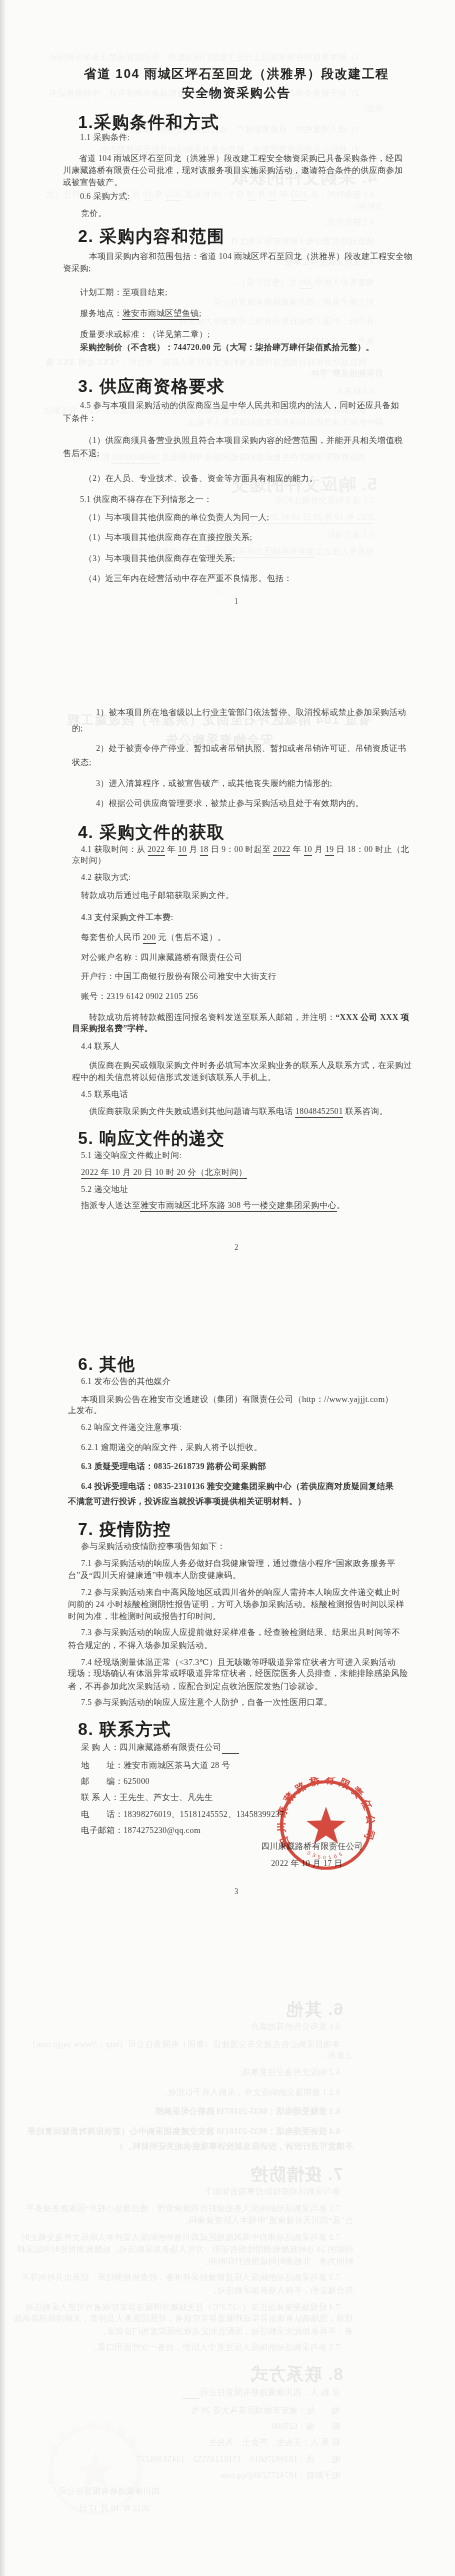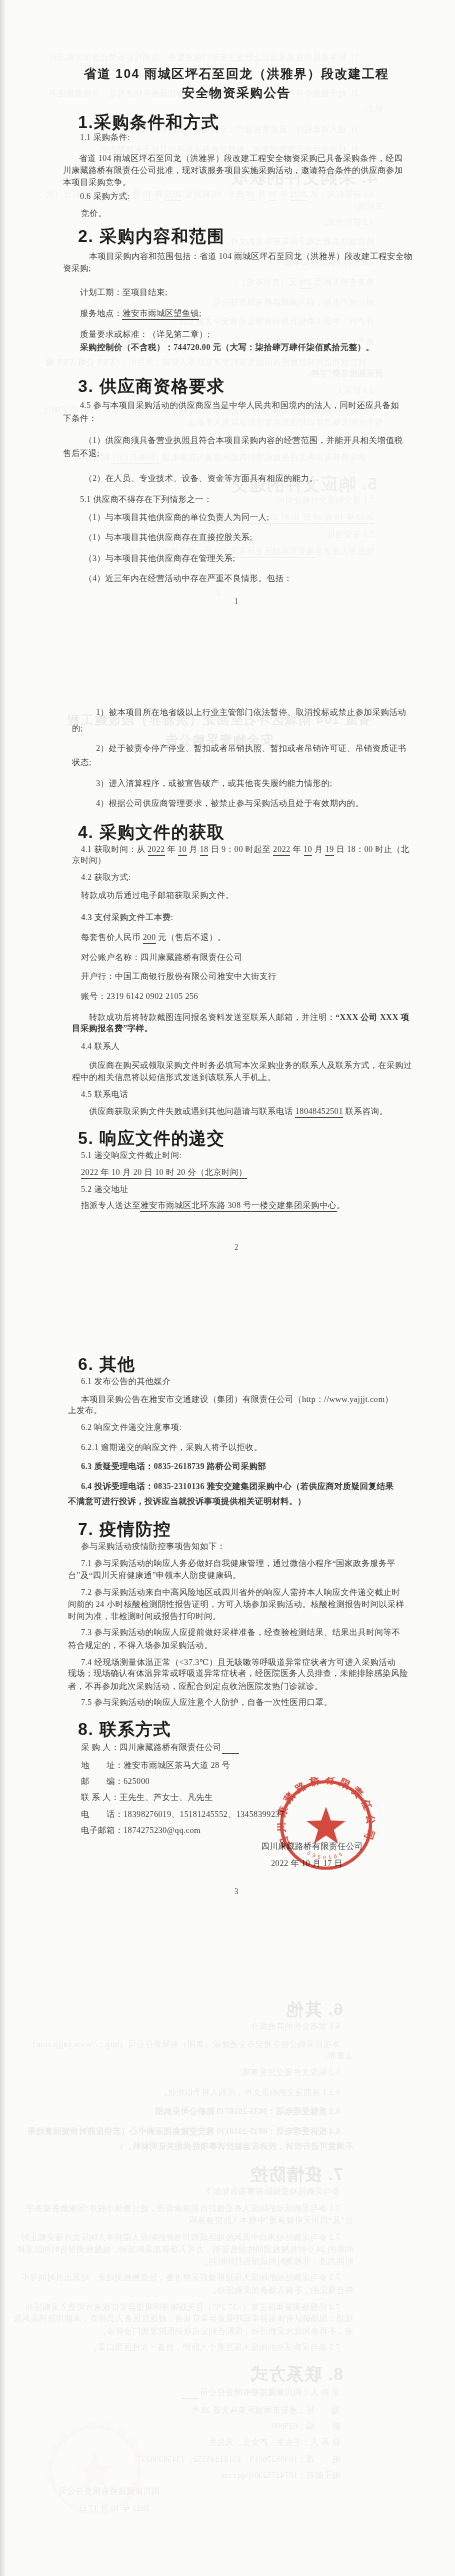--- a/index.html
+++ b/index.html
@@ -120,21 +120,21 @@
       </div>
   </div>
 
   <div class="layer" id="front">
       <div class="line title center" style="top: 66px;">省道 104 雨城区坪石至回龙（洪雅界）段改建工程</div>
       <div class="line title center" style="top: 85px;">安全物资采购公告</div>
       <div class="line h1" style="top: 112px; left: 78px;">1.采购条件和方式</div>
       <div class="line " style="top: 133px; left: 80px;">1.1 采购条件:</div>
       <div class="line " style="top: 154px; left: 79px;">省道 104 雨城区坪石至回龙（洪雅界）段改建工程安全物资采购已具备采购条件，经四</div>
       <div class="line " style="top: 166px; left: 63px;">川康藏路桥有限责任公司批准，现对该服务项目实施采购活动，邀请符合条件的供应商参加</div>
-      <div class="line " style="top: 178px; left: 63px;">本项目采购竞争。</div>
+      <div class="line " style="top: 178px; left: 63px;">或被宣告破产。</div>
       <div class="line " style="top: 192px; left: 80px;">0.6 采购方式:</div>
       <div class="line " style="top: 209px; left: 81px;">竞价。</div>
       <div class="line h1" style="top: 226px; left: 78px;">2. 采购内容和范围</div>
       <div class="line " style="top: 252px; left: 89px;">本项目采购内容和范围包括：省道 104 雨城区坪石至回龙（洪雅界）段改建工程安全物</div>
       <div class="line " style="top: 264px; left: 63px;">资采购;</div>
       <div class="line " style="top: 288px; left: 80px;">计划工期：至项目结束;</div>
       <div class="line " style="top: 309px; left: 80px;"><span class="">服务地点：</span><span class="u">雅安市雨城区望鱼镇</span><span class="">;</span></div>
       <div class="line " style="top: 330px; left: 80px;">质量要求或标准：（详见第二章）;</div>
       <div class="line  bold" style="top: 343px; left: 80px;">采购控制价（不含税）：744720.00 元（大写：柒拾肆万肆仟柒佰贰拾元整）。</div>
       <div class="line h1" style="top: 376px; left: 78px;">3. 供应商资格要求</div>

